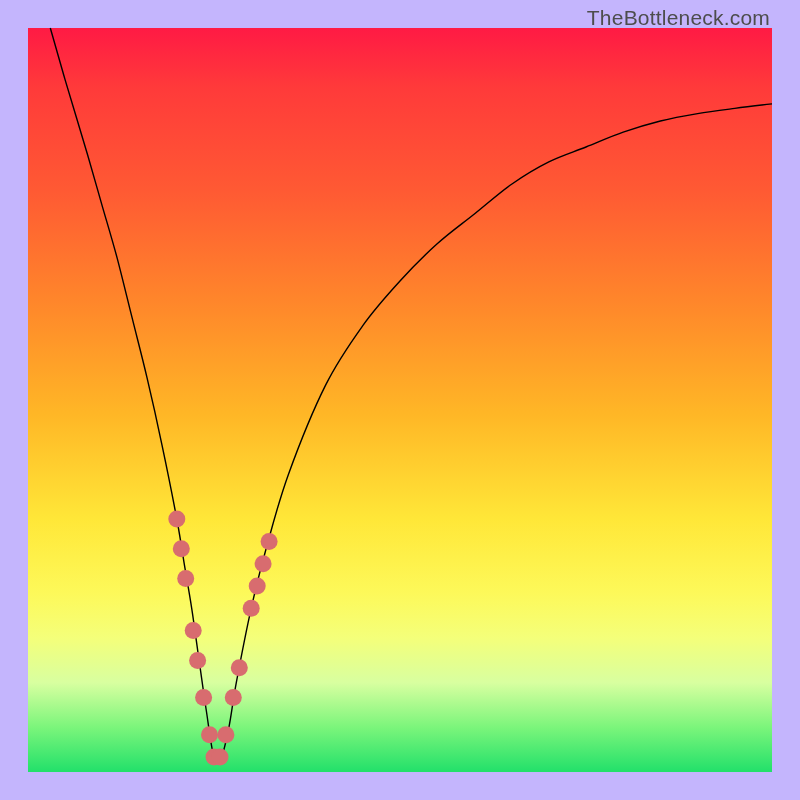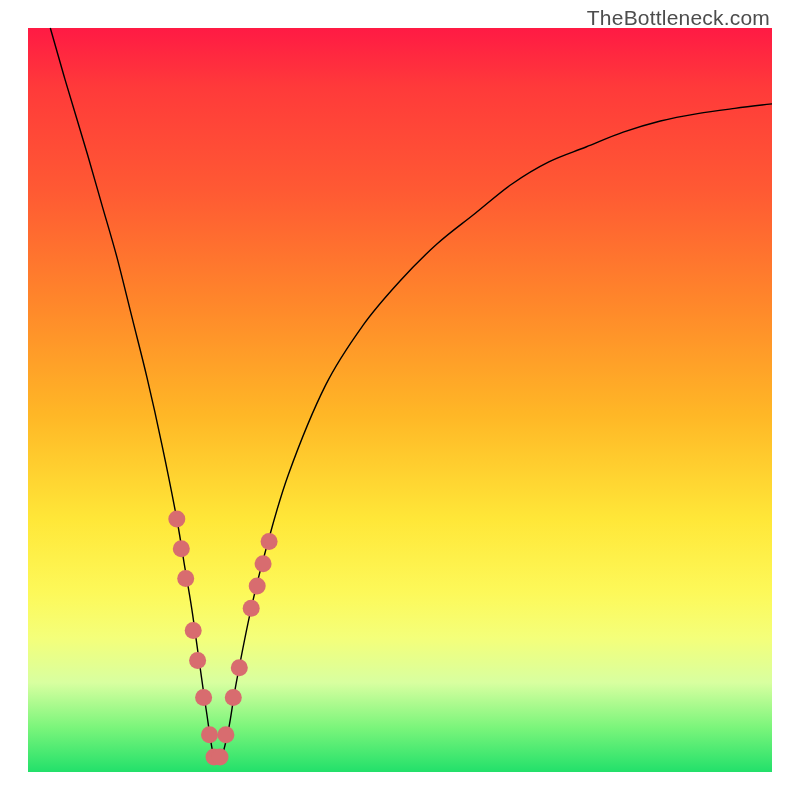--- a/index.html
+++ b/index.html
@@ -7,21 +7,21 @@
     padding: 0;
     width: 800px;
     height: 800px;
     overflow: hidden;
     background: #000;
     font-family: Arial, Helvetica, sans-serif;
   }
   .frame {
     position: absolute;
     inset: 0;
-    background: #ffffff;
+    background: #c4b5fd;
   }
   .plot {
     position: absolute;
     left: 28px;
     top: 28px;
     width: 744px;
     height: 744px;
     
     background: linear-gradient(
       to bottom,

